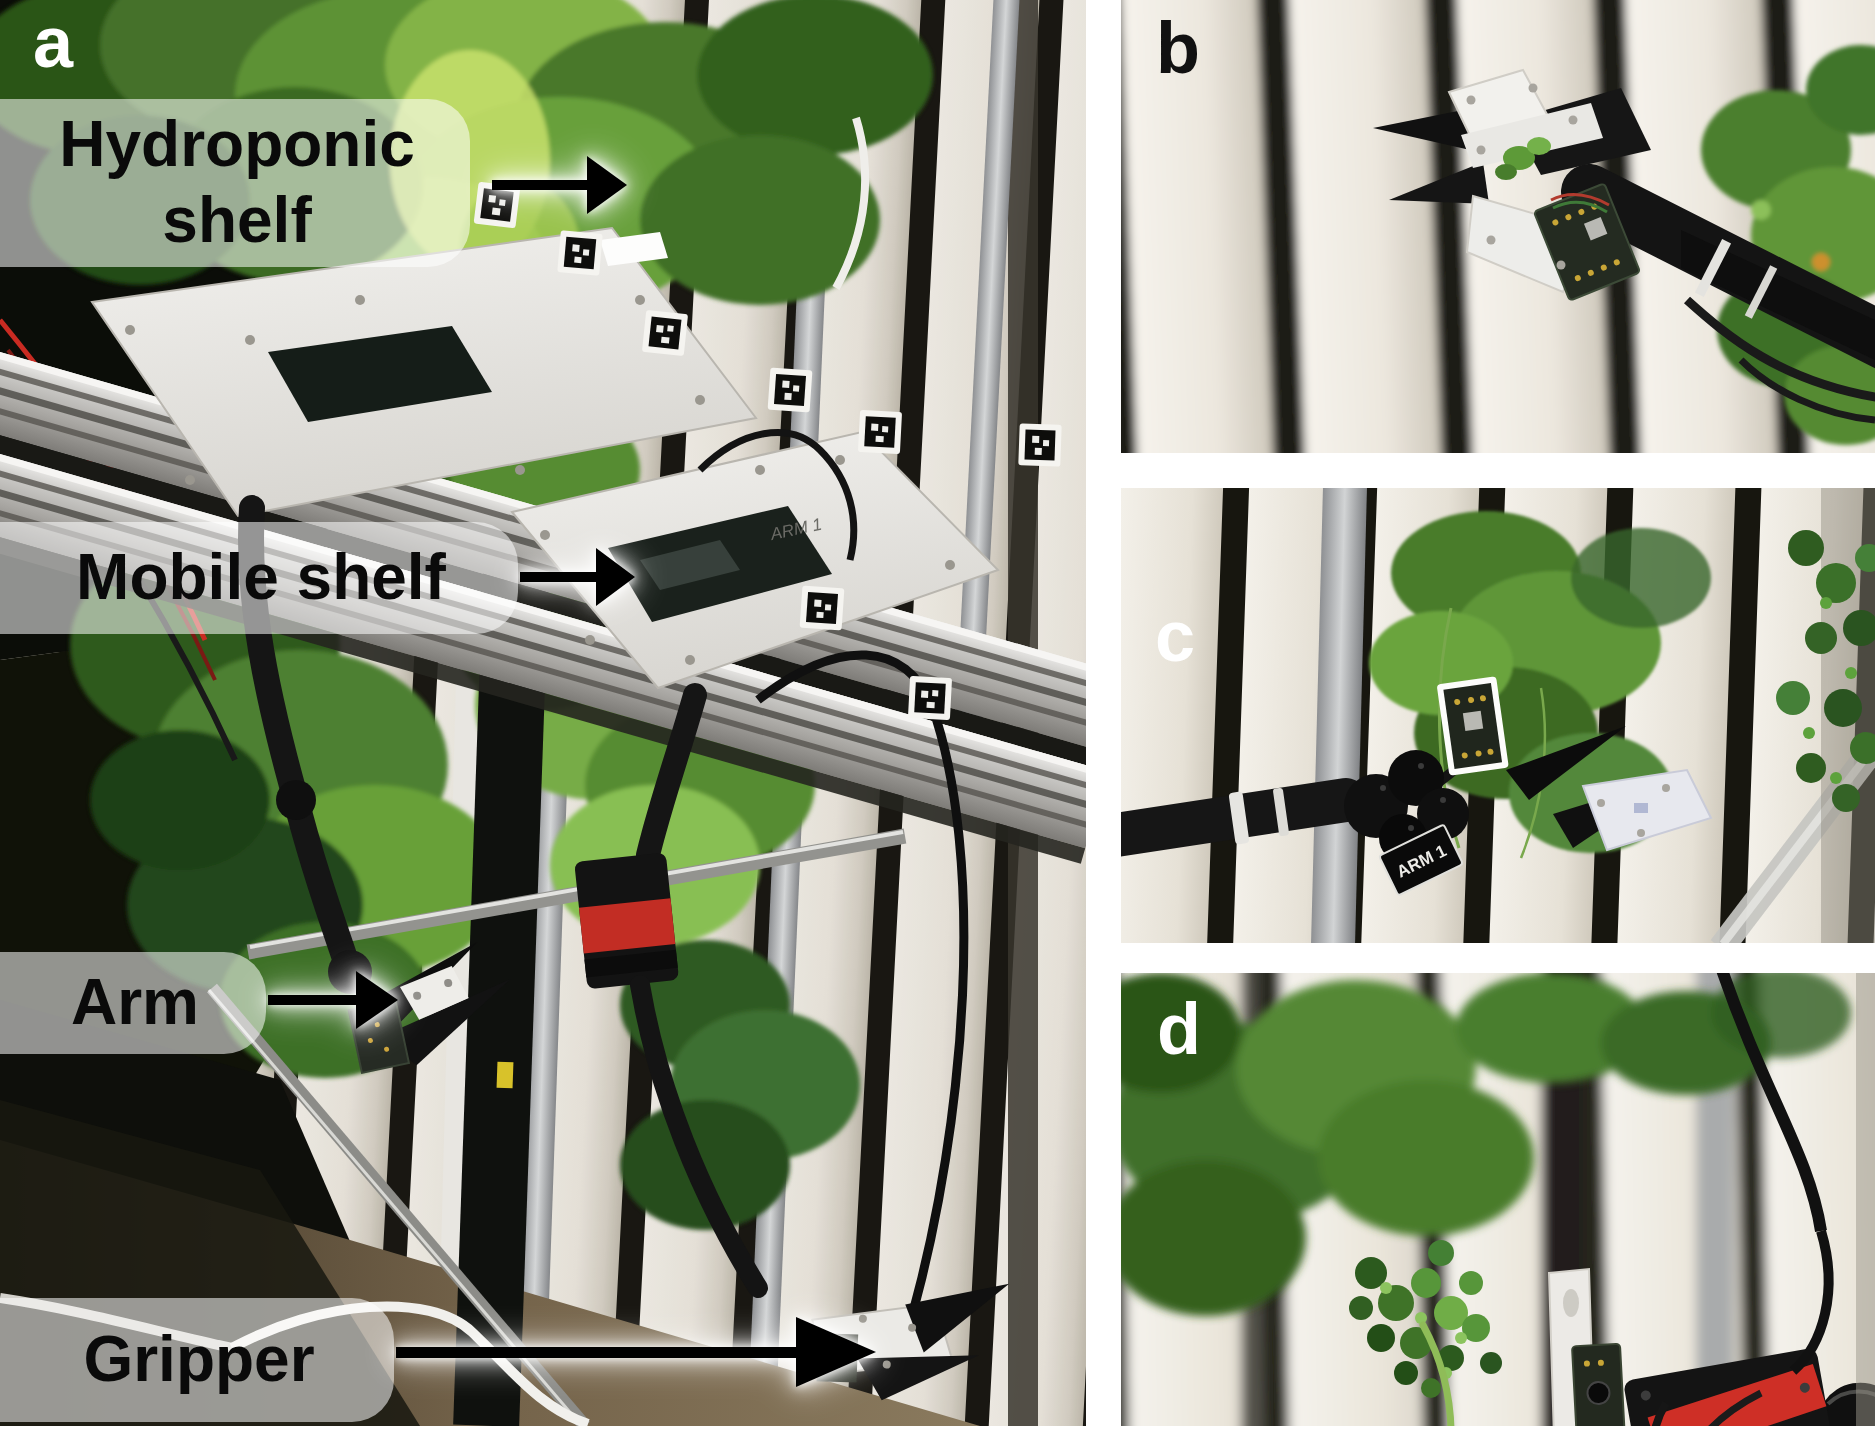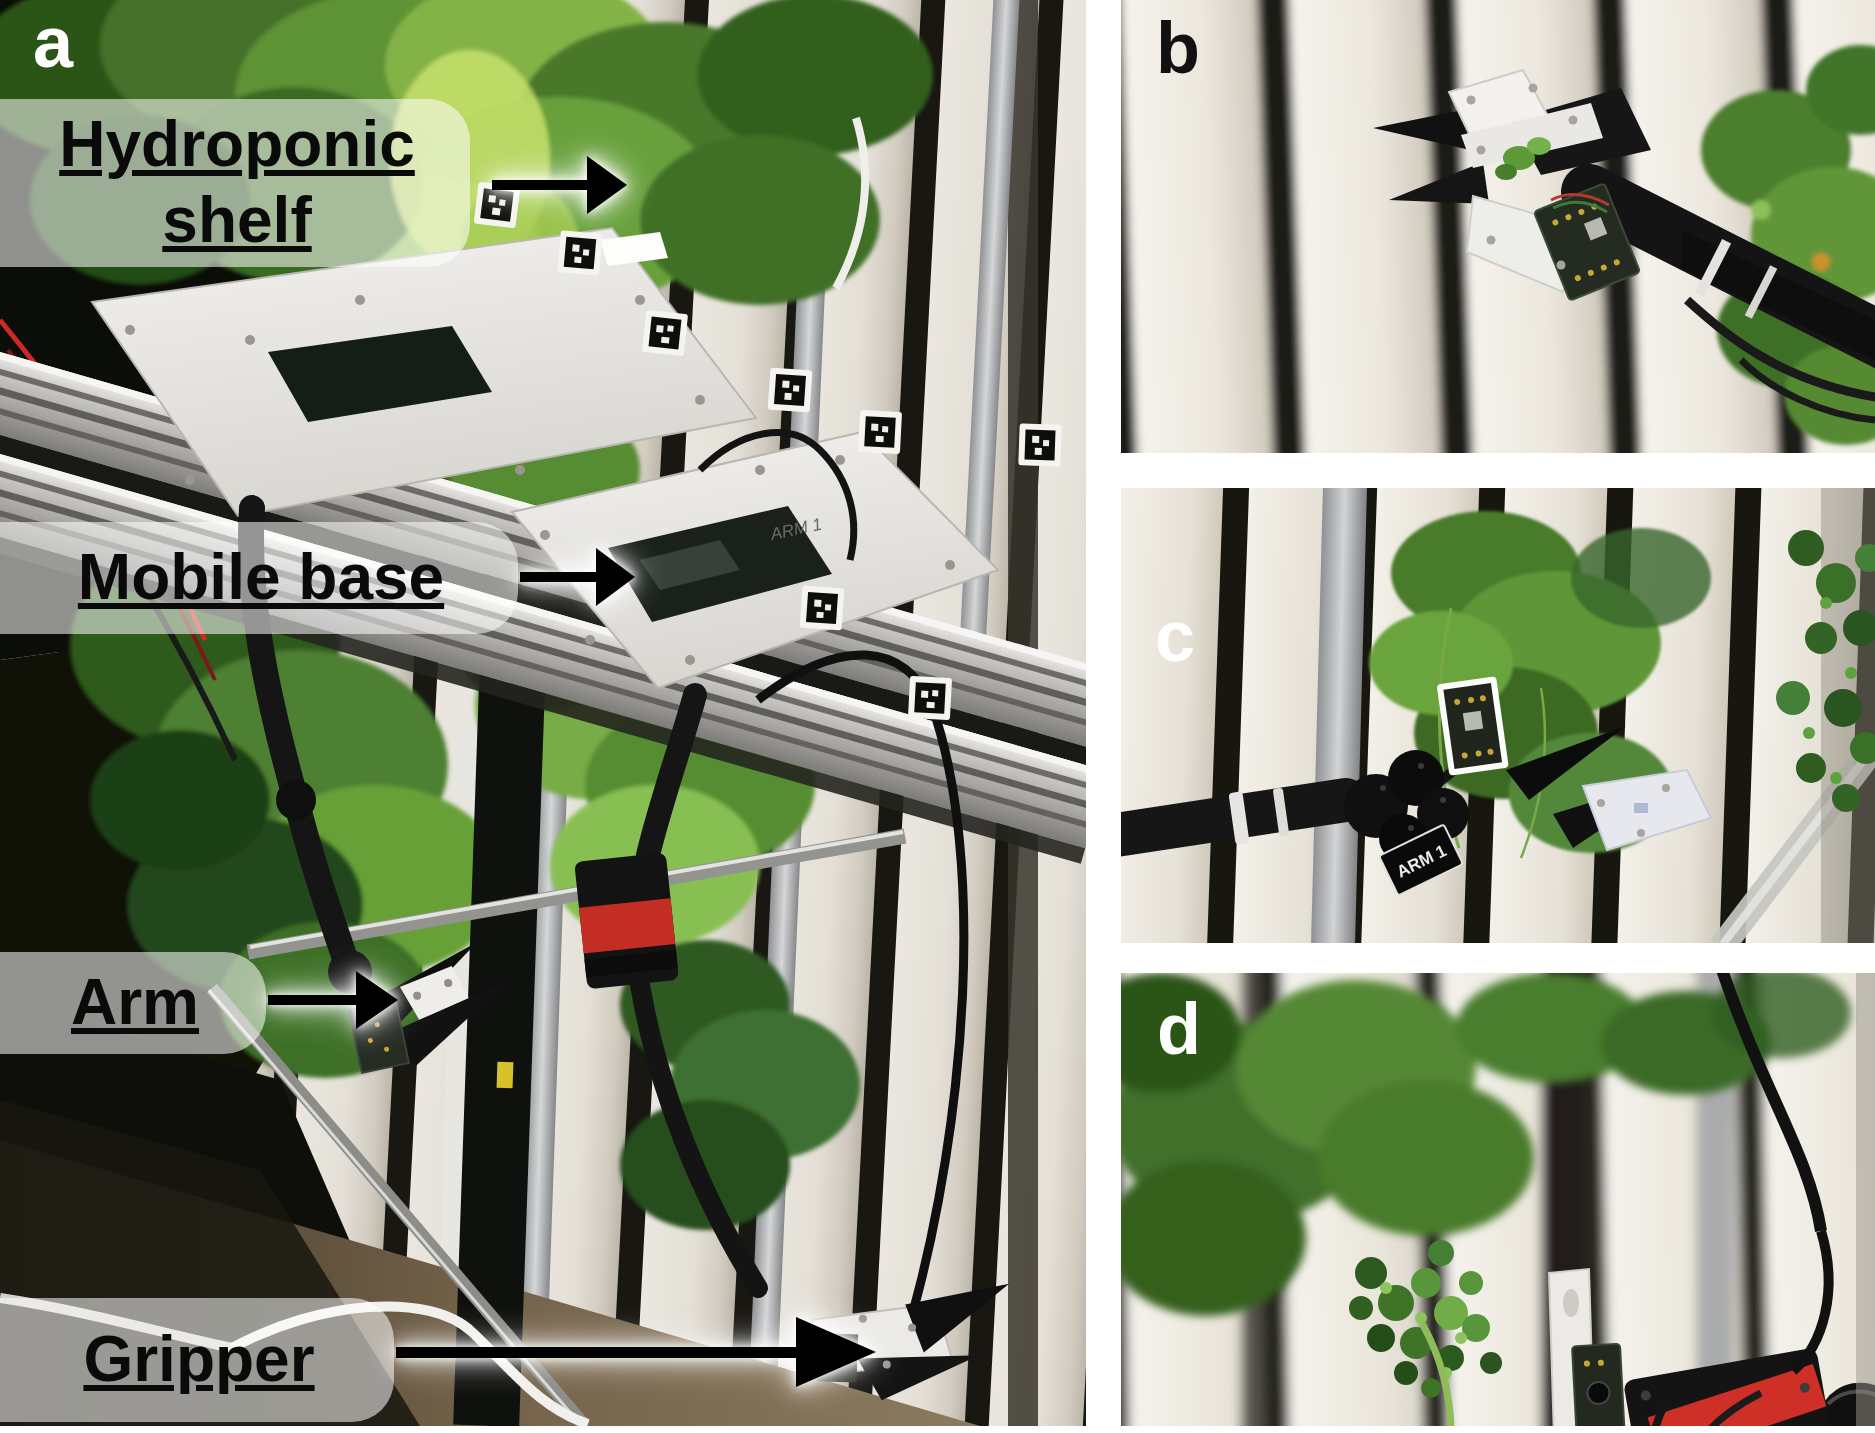--- a/index.html
+++ b/index.html
@@ -12,21 +12,21 @@
   .panel-letter {
     position:absolute; font-weight:bold; font-size:72px; line-height:1;
     letter-spacing:0; user-select:none;
   }
   .callout {
     position:absolute; background:rgba(255,255,255,0.55); border-radius:42px;
     display:flex; align-items:center; justify-content:center; text-align:center;
     color:#0a0a0a; font-weight:bold; font-size:64px; line-height:1.18;
     padding-left:46px; box-sizing:border-box;
   }
-  .callout span { display:block; width:100%;text-decoration:underline; }
+  .callout span { display:block; width:100%; }
   .arrow {
     position:absolute;
     filter: drop-shadow(0 0 4px rgba(255,255,255,0.95))
             drop-shadow(0 0 9px rgba(255,255,255,0.85))
             drop-shadow(0 0 16px rgba(255,255,255,0.6));
   }
   .arrow svg { display:block; }
   .arrow .ink { fill:#000; }
 </style>
 </head>
@@ -298,21 +298,21 @@
       <span>Hydroponic shelf</span>
     </div>
     <div class="arrow" style="left:492px;top:156px;">
       <svg width="135" height="58">
           <rect class="ink" y="24" width="100" height="10"></rect>
           <polygon class="ink" points="95,0 135,29 95,58"></polygon>
         </svg>
     </div>
 
     <div class="callout" style="left:-42px;top:522px;width:560px;height:112px;">
-      <span>Mobile base</span>
+      <span>Mobile shelf</span>
     </div>
     <div class="arrow" style="left:520px;top:548px;">
       <svg width="115" height="58">
           <rect class="ink" y="24" width="80" height="10"></rect>
           <polygon class="ink" points="76,0 115,29 76,58"></polygon>
         </svg>
     </div>
 
     <div class="callout" style="left:-42px;top:952px;width:308px;height:102px;">
       <span>Arm</span>

